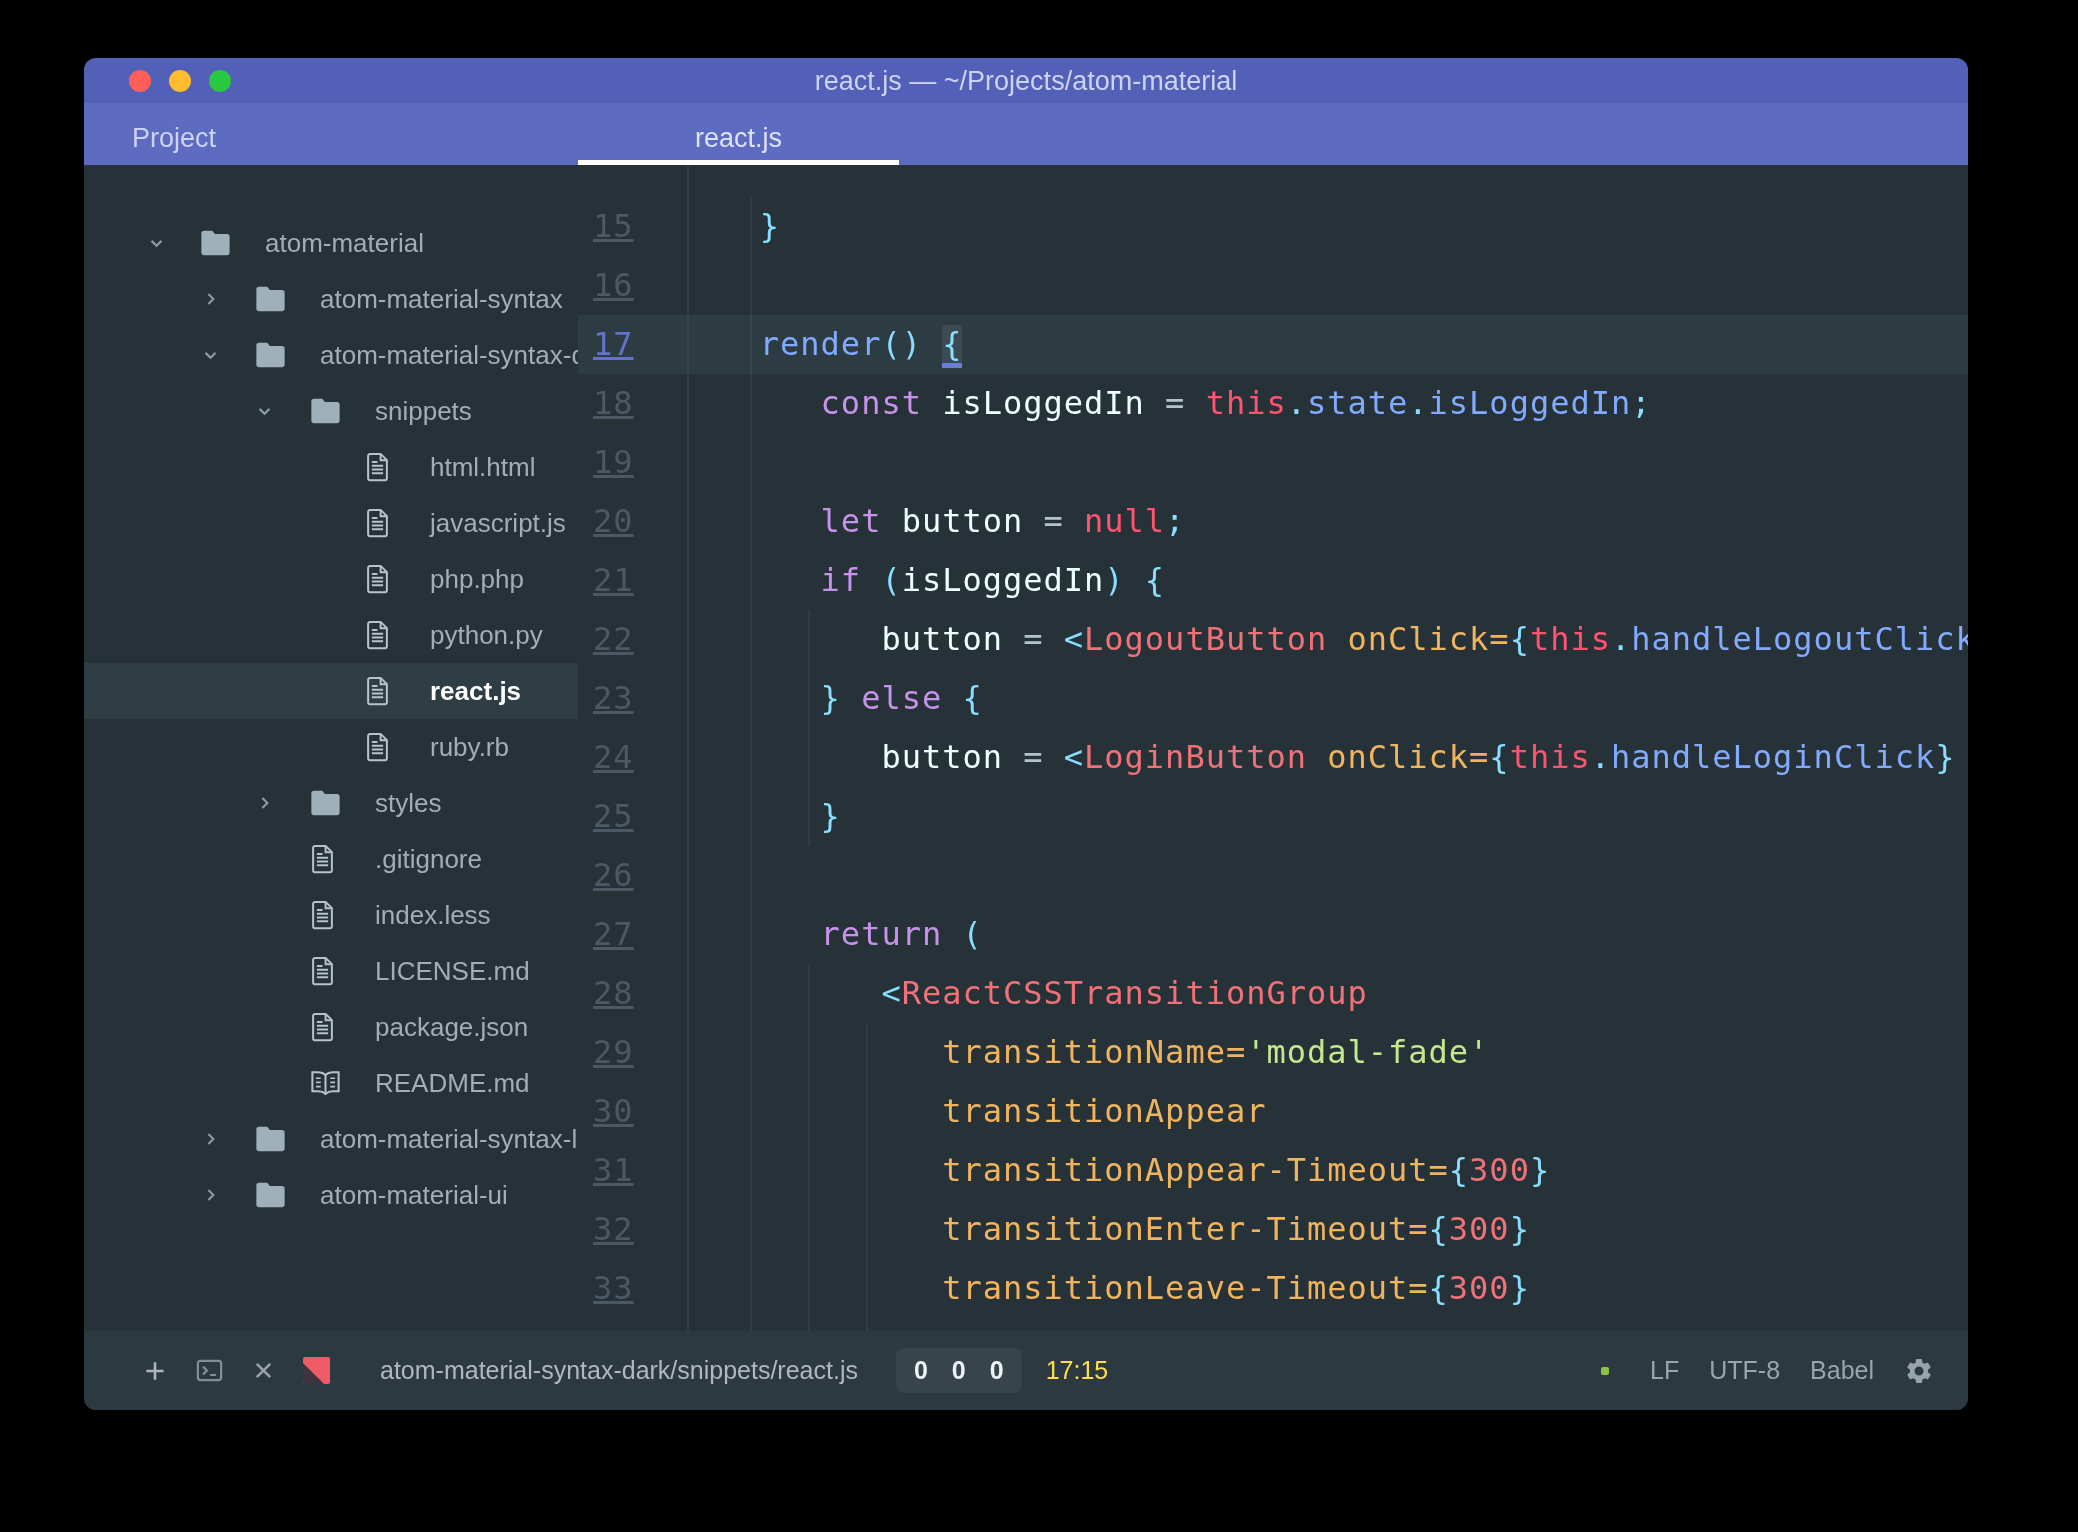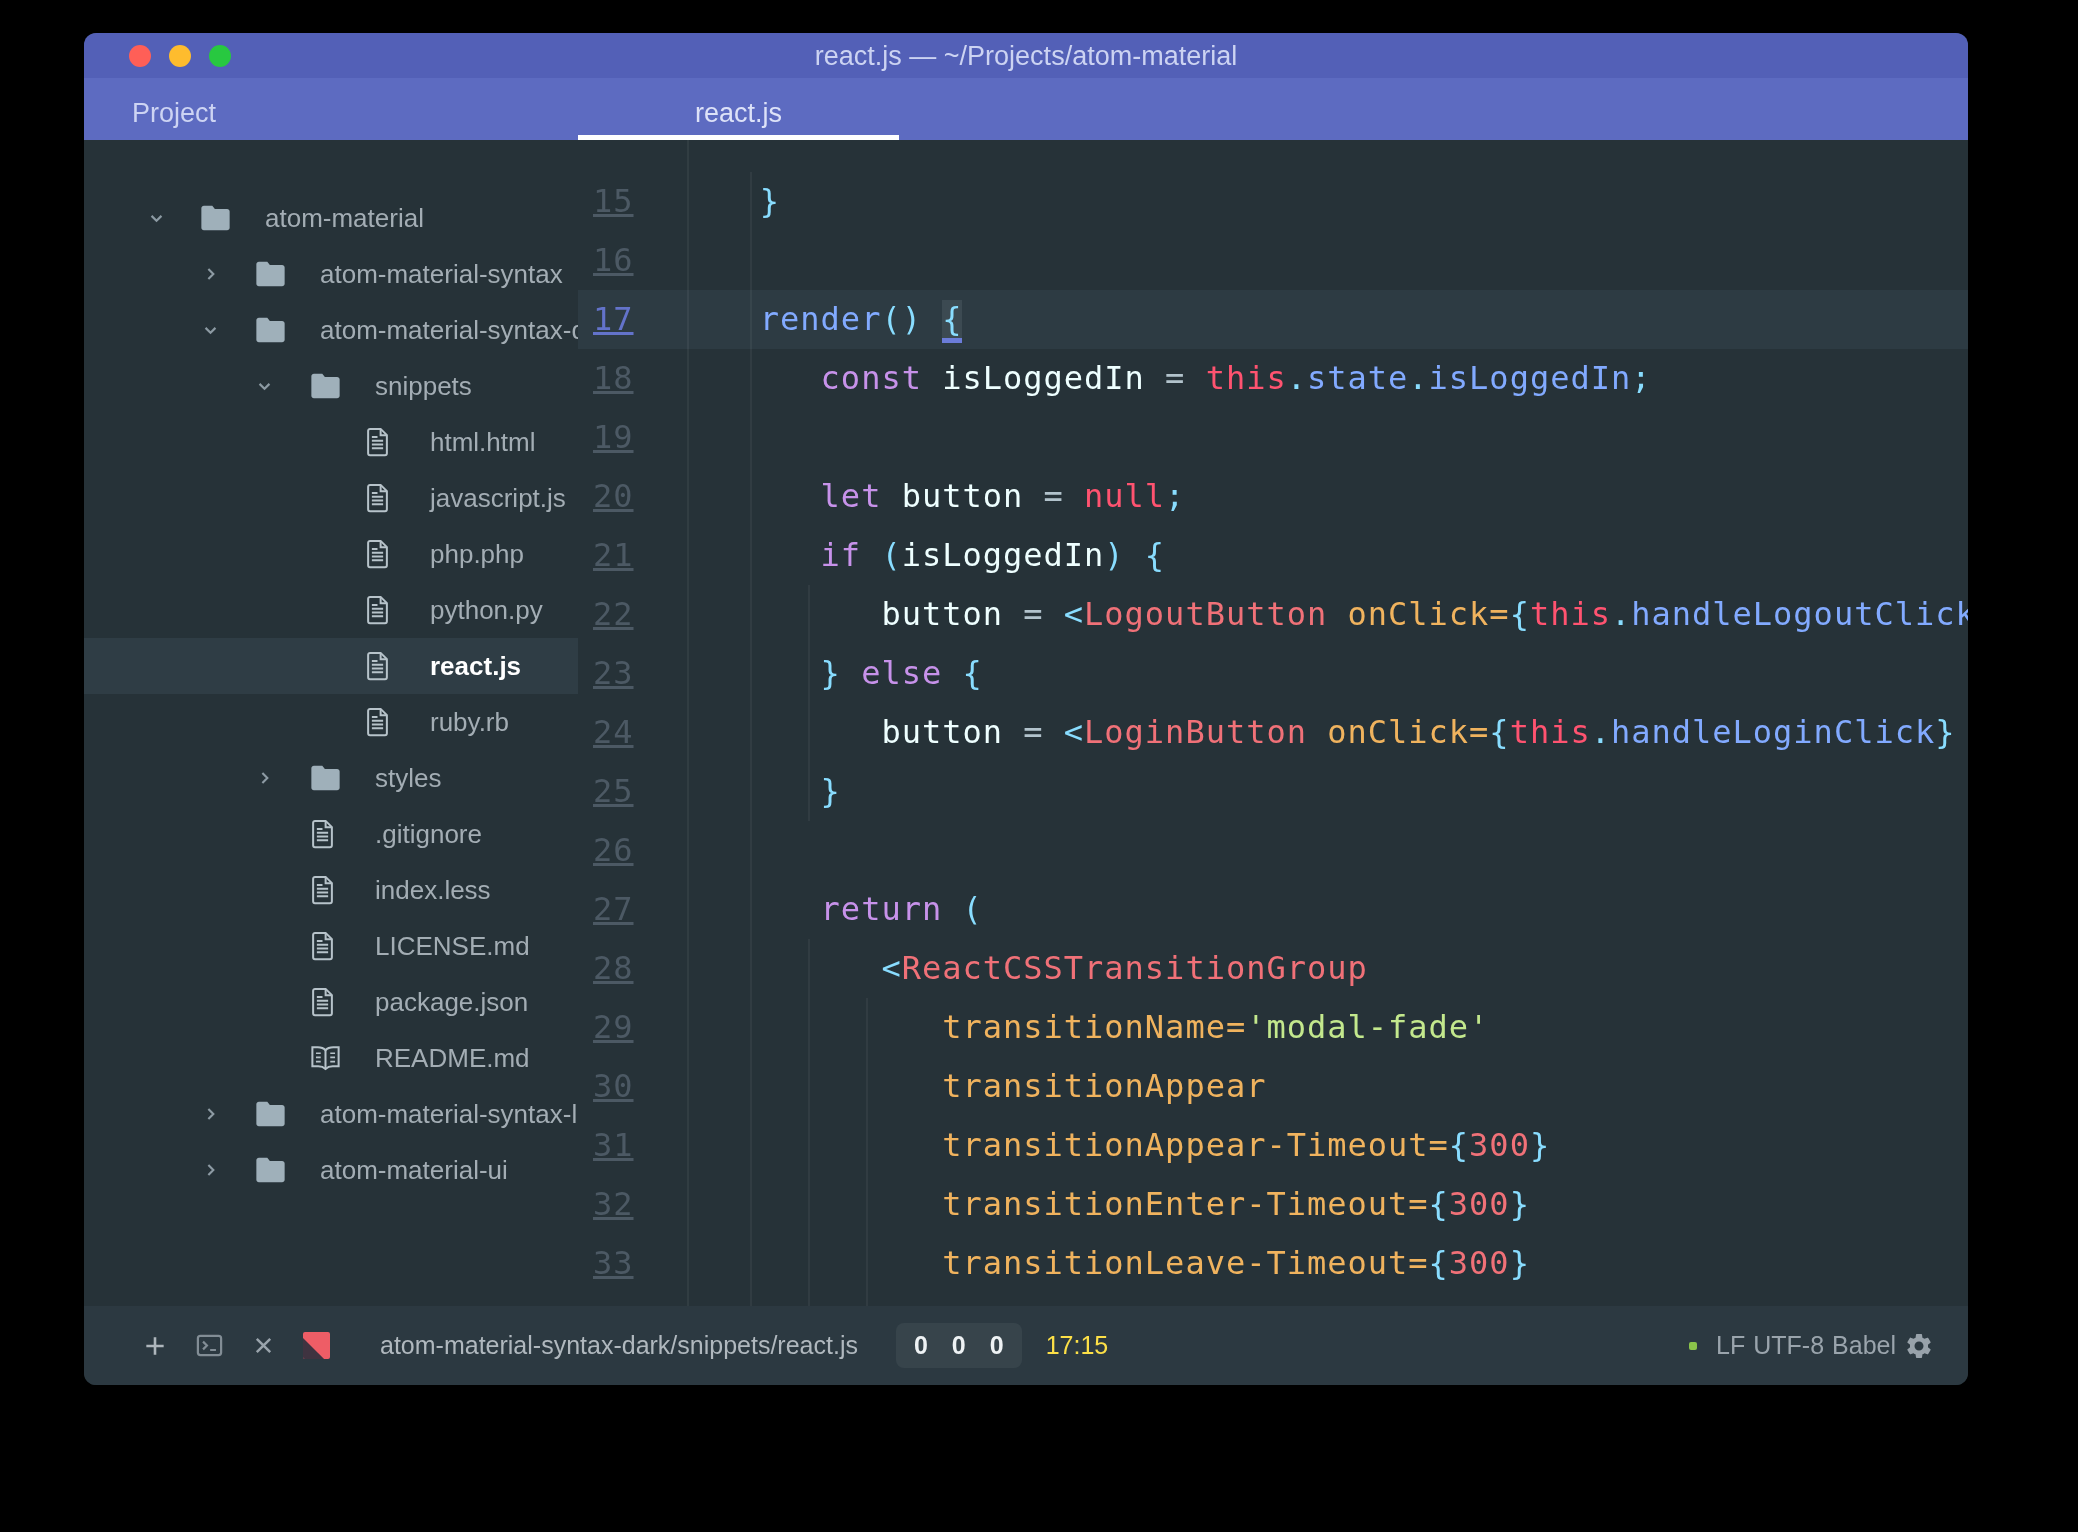--- a/index.html
+++ b/index.html
@@ -10,21 +10,21 @@
     --statusbar-bg:#2c3941; --status-text:#9aa4ac; --accent-green:#8bc34a;
     --git-red:#ee5d66; --tl-red:#ff5f57; --tl-yellow:#febc2e; --tl-green:#28c840;
     --syn-kw:#c792ea; --syn-id:#eeffff; --syn-op:#b2c3cc; --syn-pu:#89ddff;
     --syn-fn:#82aaff; --syn-th:#ff5370; --syn-tg:#f07178; --syn-at:#f0b35e;
     --syn-st:#c3e88d; --syn-nu:#f07178;
   }
   *{margin:0;padding:0;box-sizing:border-box;}
   html,body{width:2078px;height:1532px;background:#000;overflow:hidden;}
   body{font-family:"Liberation Sans",sans-serif;}
 
-  #window{position:absolute;left:84px;top:33px;width:1884px;height:1352px;
+  #window{position:absolute;left:84px;top:58px;width:1884px;height:1352px;
     border-radius:12px;overflow:hidden;background:var(--panel-bg);
     display:flex;flex-direction:column;}
 
   
   .titlebar{height:45px;background:var(--titlebar);position:relative;flex:none;}
   .traffic{position:absolute;top:12px;width:22px;height:22px;border-radius:50%;}
   .tl-close{left:45px;background:var(--tl-red);}
   .tl-min{left:85px;background:var(--tl-yellow);}
   .tl-zoom{left:125px;background:var(--tl-green);}
   .title-text{position:absolute;left:0;right:0;top:0;height:45px;line-height:47px;
@@ -87,21 +87,21 @@
   .sb-term{margin-right:27px;color:#828d95;}
   .sb-x{margin-right:28px;color:#9aa4ac;}
   .sb-git{width:27px;height:27px;background:var(--git-red);position:relative;
     margin-right:50px;border-radius:2px;overflow:hidden;}
   .sb-git::before{content:"";position:absolute;inset:0;
     clip-path:polygon(0 22%, 0 100%, 78% 100%);background:#3f3340;}
   .sb-path{color:#b0b8be;white-space:nowrap;}
   .sb-counts{display:flex;gap:24px;background:#37444b;border-radius:8px;
     padding:8px 18px;margin-left:38px;color:#eef2f4;font-weight:bold;}
   .sb-pos{margin-left:24px;color:#fde047;}
-  .sb-right{margin-left:auto;display:flex;align-items:center;gap:8px;justify-content:flex-end;}
+  .sb-right{margin-left:auto;display:flex;align-items:center;gap:30px;justify-content:flex-end;}
   .sb-dot{width:8px;height:8px;background:var(--accent-green);border-radius:2px;
     margin-right:11px;}
   .sb-gear{color:#98a2aa;display:flex;}
 </style>
 </head>
 <body>
 
 <div id="window">
 
   <div class="titlebar">

